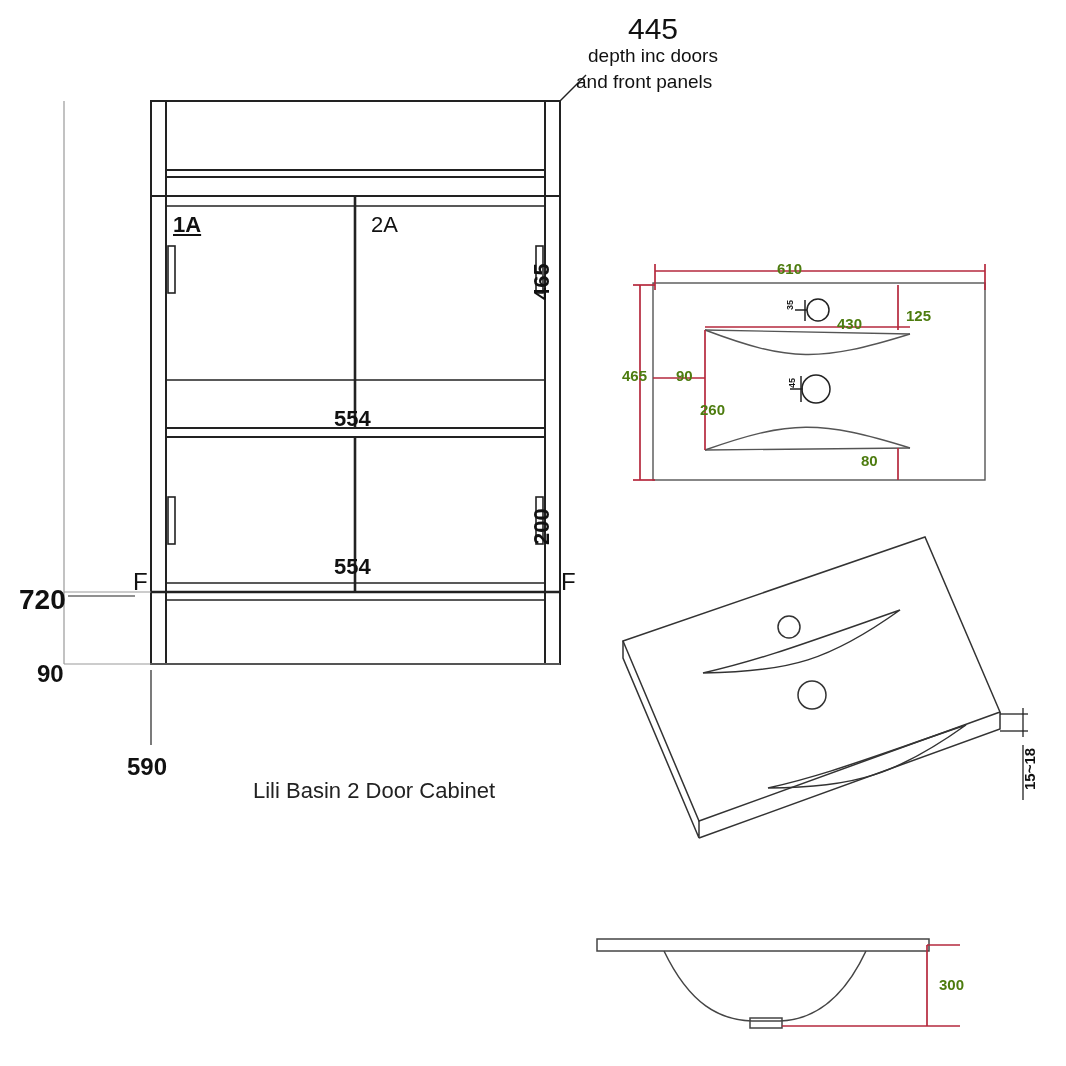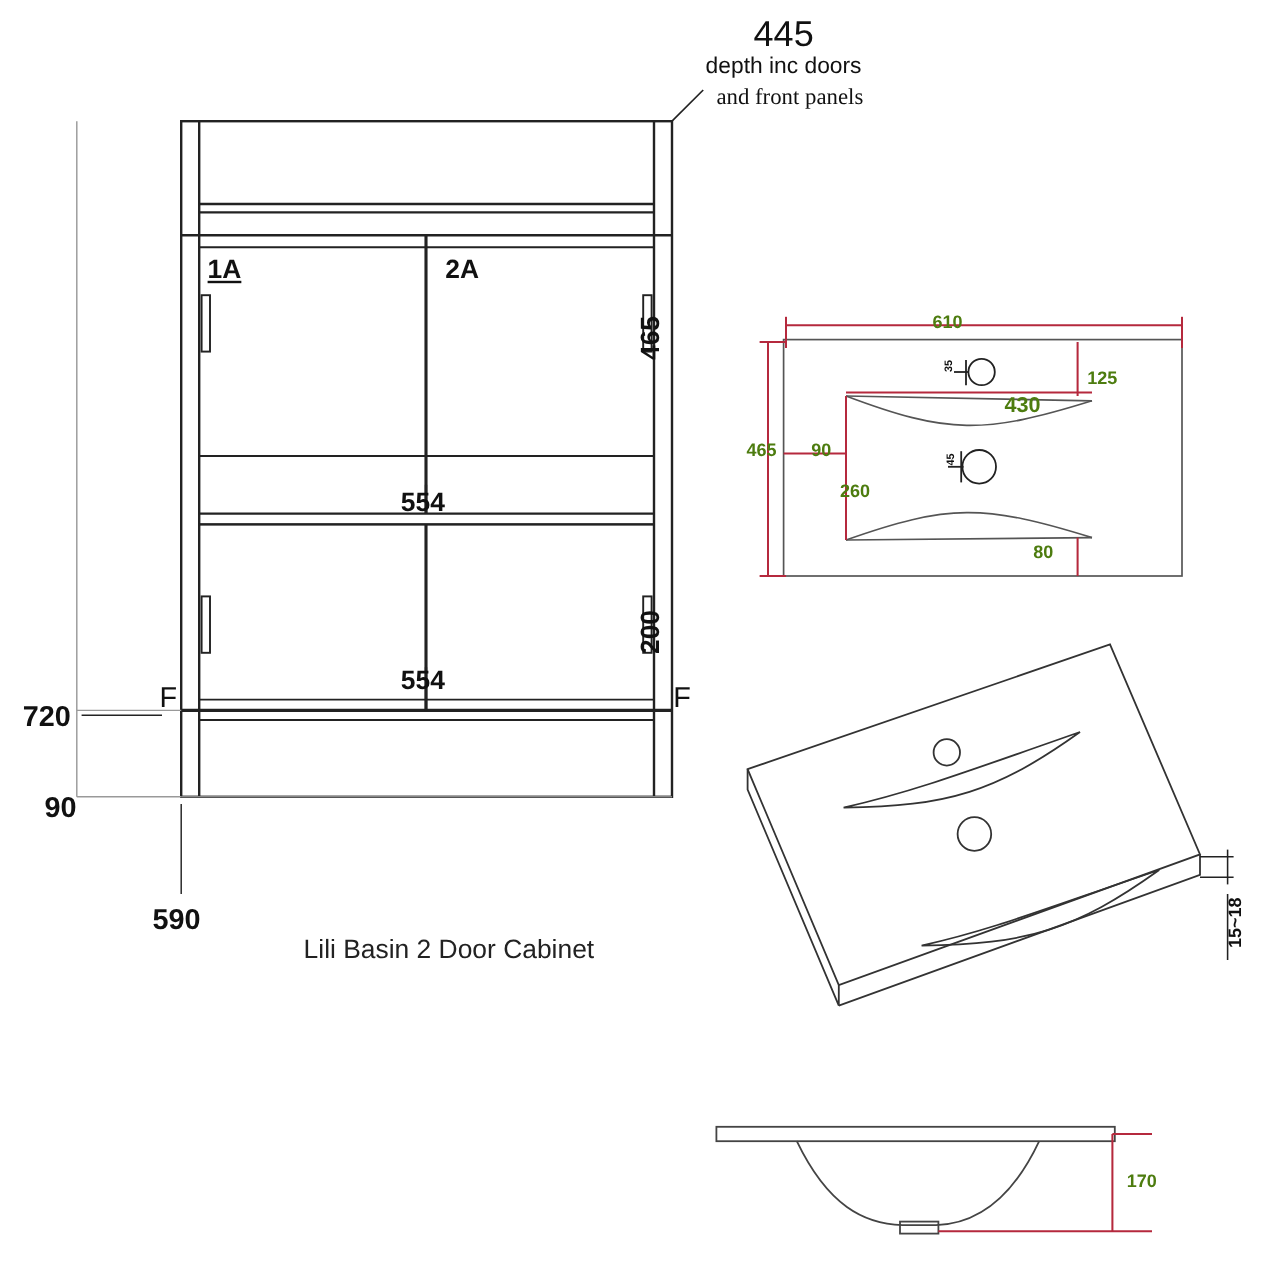--- a/index.html
+++ b/index.html
@@ -9,40 +9,40 @@
   }
   #stage{position:absolute;inset:0;}
   svg.layer{position:absolute;left:0;top:0;width:1066px;height:1066px;}
 
   .txt{position:absolute;white-space:nowrap;line-height:1;}
   .dimred{color:#4d7c0f;font-weight:bold;}
   .rot90{transform:rotate(-90deg);transform-origin:left top;}
 
   .t-445{font-size:30px;left:628px;top:14px;}
   .t-445sub{font-size:19px;left:588px;top:46px;}
-  .t-445sub2{font-size:19px;left:597px;top:72px;font-family:Liberation Serif, serif;}
+  .t-445sub2{font-size:19px;left:576px;top:72px;}
 
   .t-1A{font-size:22px;font-weight:bold;left:173px;top:214px;text-decoration:underline;}
-  .t-2A{font-size:22px;font-weight:bold;left:371px;top:214px;}
+  .t-2A{font-size:22px;font-weight:normal;left:371px;top:214px;}
   .t-465c{font-size:22px;font-weight:bold;left:531px;top:300px;}
   .t-200c{font-size:22px;font-weight:bold;left:531px;top:545px;}
   .t-554a{font-size:22px;font-weight:bold;left:334px;top:408px;}
   .t-554b{font-size:22px;font-weight:bold;left:334px;top:556px;}
   .t-Fl{font-size:24px;left:133px;top:570px;}
   .t-Fr{font-size:24px;left:561px;top:570px;}
-  .t-720{font-size:24px;font-weight:bold;left:19px;top:586px;}
+  .t-720{font-size:28px;font-weight:bold;left:19px;top:586px;}
   .t-90{font-size:24px;font-weight:bold;left:37px;top:662px;}
   .t-590{font-size:24px;font-weight:bold;left:127px;top:755px;}
   .t-caption{font-size:22px;left:253px;top:780px;color:#222;font-weight:300;text-align:center;}
 
   .t-610{font-size:15px;left:777px;top:261px;}
   .t-465r{font-size:15px;left:622px;top:368px;}
   .t-90r{font-size:15px;left:676px;top:368px;}
   .t-260{font-size:15px;left:700px;top:402px;}
-  .t-430{font-size:18px;left:837px;top:316px;margin-top:12px;}
+  .t-430{font-size:15px;left:837px;top:316px;}
   .t-125{font-size:15px;left:906px;top:308px;}
   .t-80{font-size:15px;left:861px;top:453px;}
   .t-35{font-size:9px;font-weight:bold;left:786px;top:310px;color:#111;}
   .t-45{font-size:9px;font-weight:bold;left:788px;top:388px;color:#111;}
 
   .t-1518{font-size:15px;font-weight:bold;left:1022px;top:790px;color:#111;}
   .t-170{font-size:15px;left:939px;top:977px;}
 </style>
 </head>
 <body>
@@ -203,15 +203,15 @@
   <div class="txt t-465r dimred">465</div>
   <div class="txt t-90r dimred">90</div>
   <div class="txt t-260 dimred">260</div>
   <div class="txt t-430 dimred">430</div>
   <div class="txt t-125 dimred">125</div>
   <div class="txt t-80 dimred">80</div>
   <div class="txt t-35 rot90">35</div>
   <div class="txt t-45 rot90">45</div>
 
   <div class="txt t-1518 rot90">15~18</div>
-  <div class="txt t-170 dimred">170</div>
+  <div class="txt t-170 dimred">300</div>
 
 </div>
 
 </body></html>

